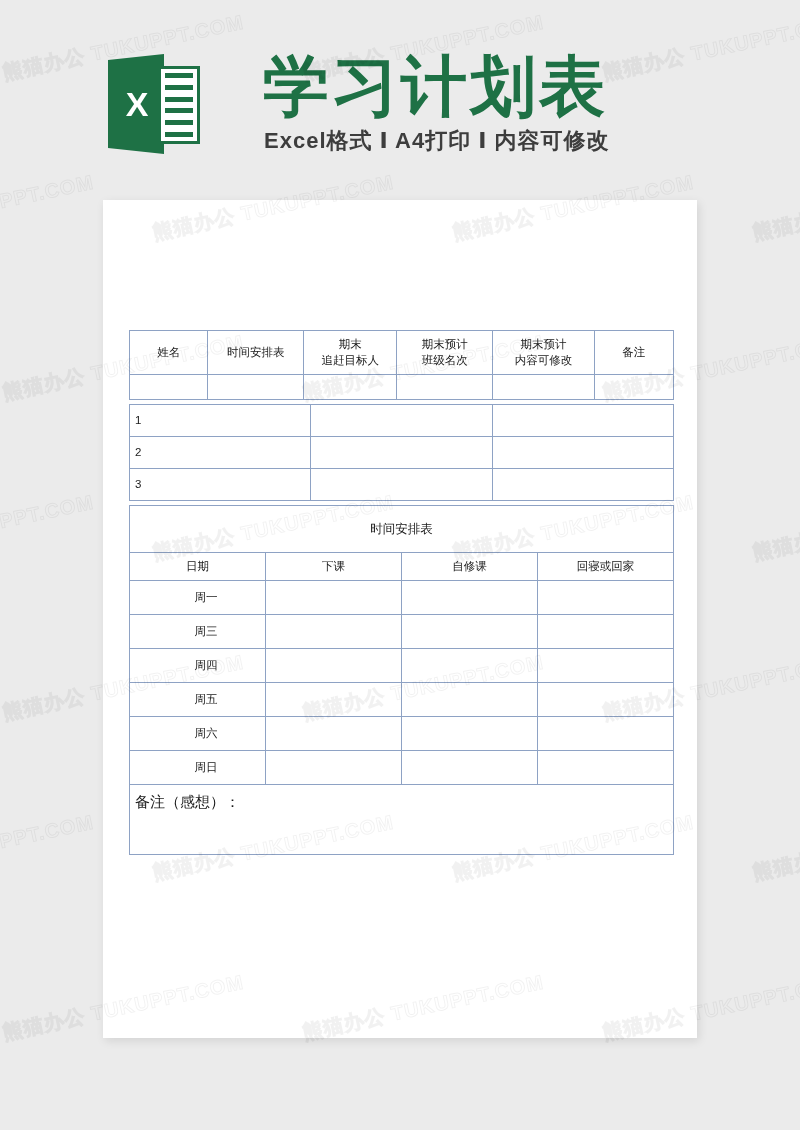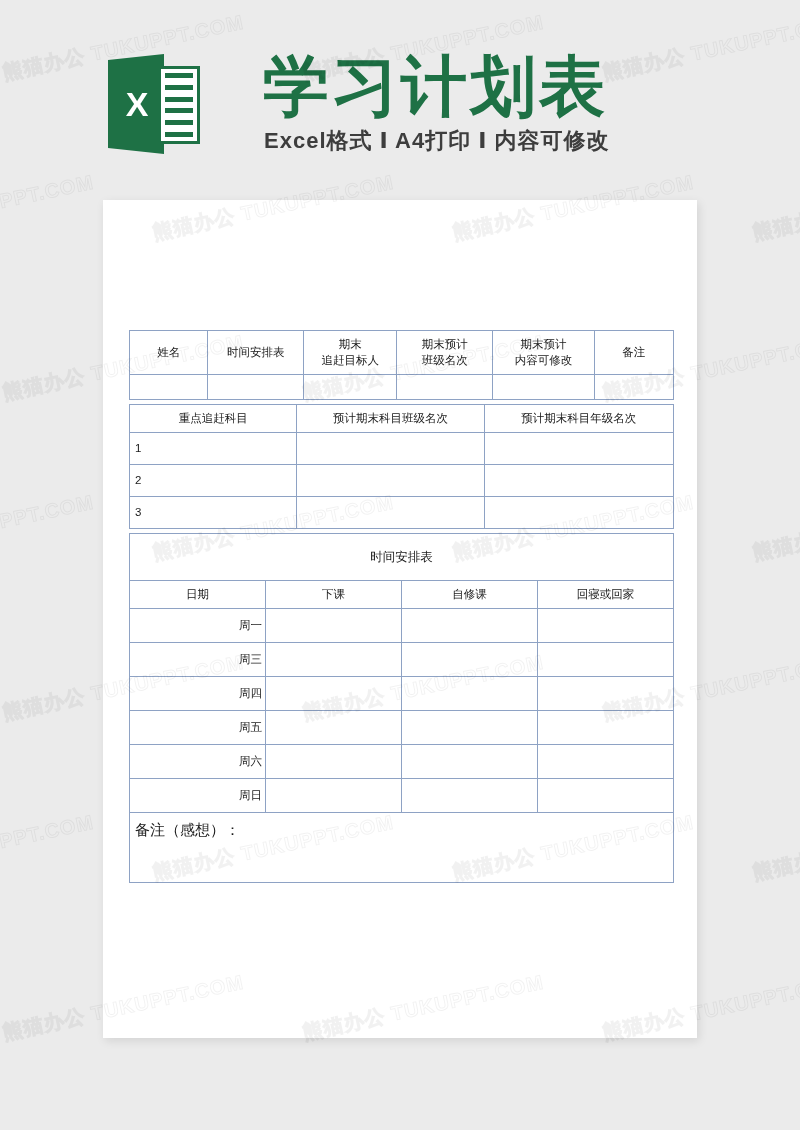--- a/index.html
+++ b/index.html
@@ -167,21 +167,21 @@
     text-align: left;
     padding-left: 5px;
   }
   .t2 .blank { height: 32px; }
 
   
   .t3 .banner-row { height: 47px; font-size: 12.5px; }
   .t3 .hdr { height: 28px; }
   .t3 .day {
     height: 34px;
-    text-align: right;
+    text-align: center;
     padding-left: 20px;
   }
   .t3 .blank { height: 34px; }
   .t3 .note {
     height: 70px;
     text-align: left;
     vertical-align: top;
     padding: 7px 0 0 5px;
     font-size: 15px;
   }
@@ -281,25 +281,20 @@
             <td></td>
           </tr>
         </tbody>
     </table>
 
     <div class="sec-gap"></div>
 
     <table class="grid t2">
       <tbody id="t2-body">
           <tr>
-            <td class="hdr" style="width: 167px;">重点追赶科目</td>
-            <td class="hdr" style="width: 187px;">预计期末科目班级名次</td>
-            <td class="hdr" style="width: 189px;">预计期末科目年级名次</td>
-          </tr>
-          <tr>
             <td class="num">1</td>
             <td class="blank"></td>
             <td class="blank"></td>
           </tr>
           <tr>
             <td class="num">2</td>
             <td class="blank"></td>
             <td class="blank"></td>
           </tr>
           <tr>

